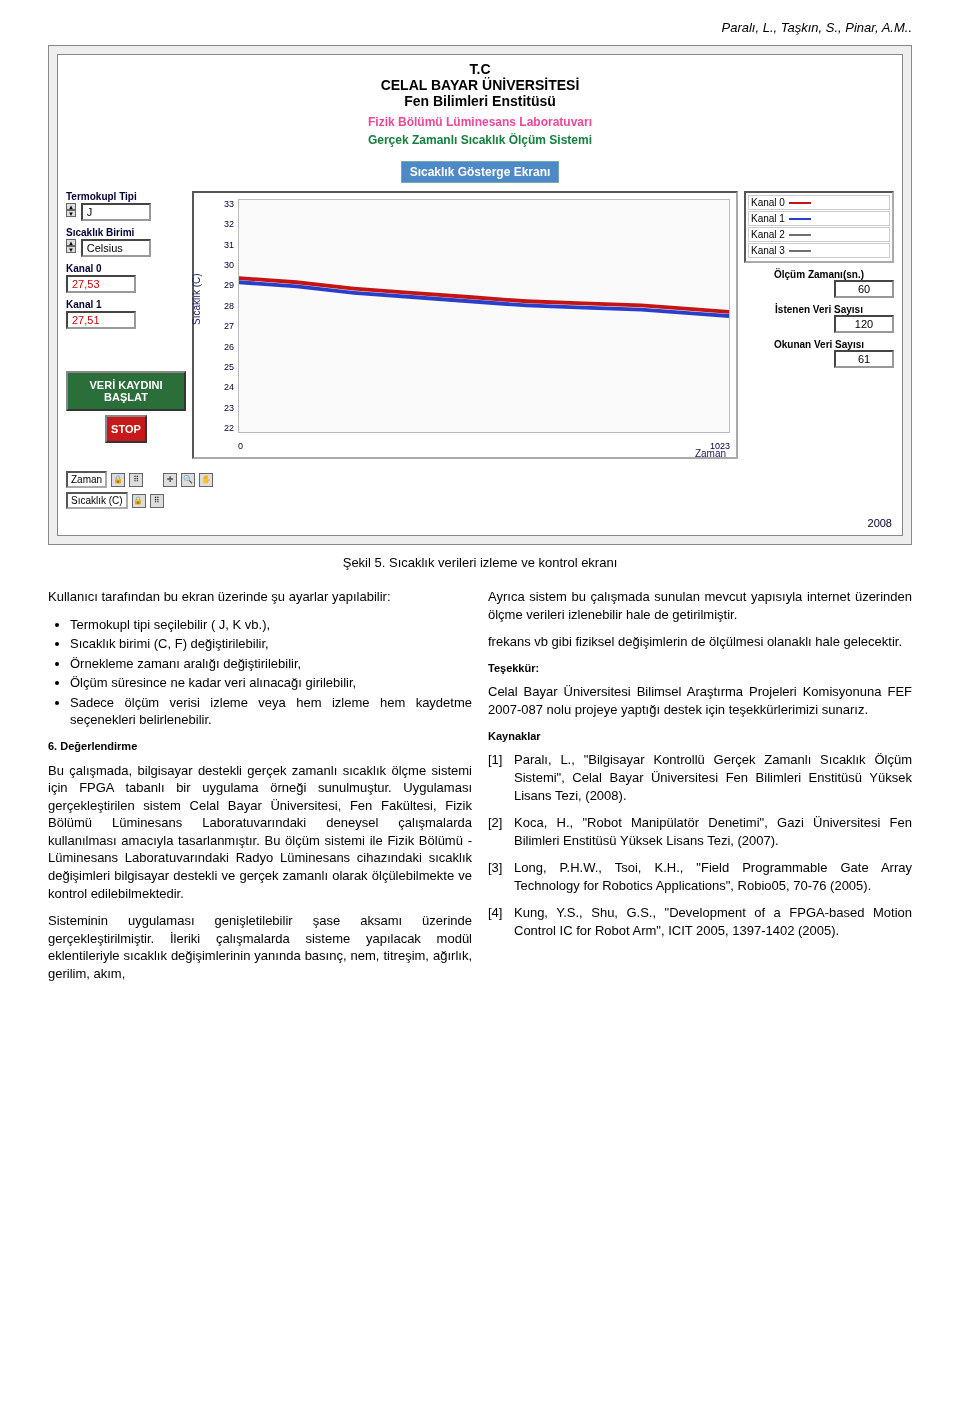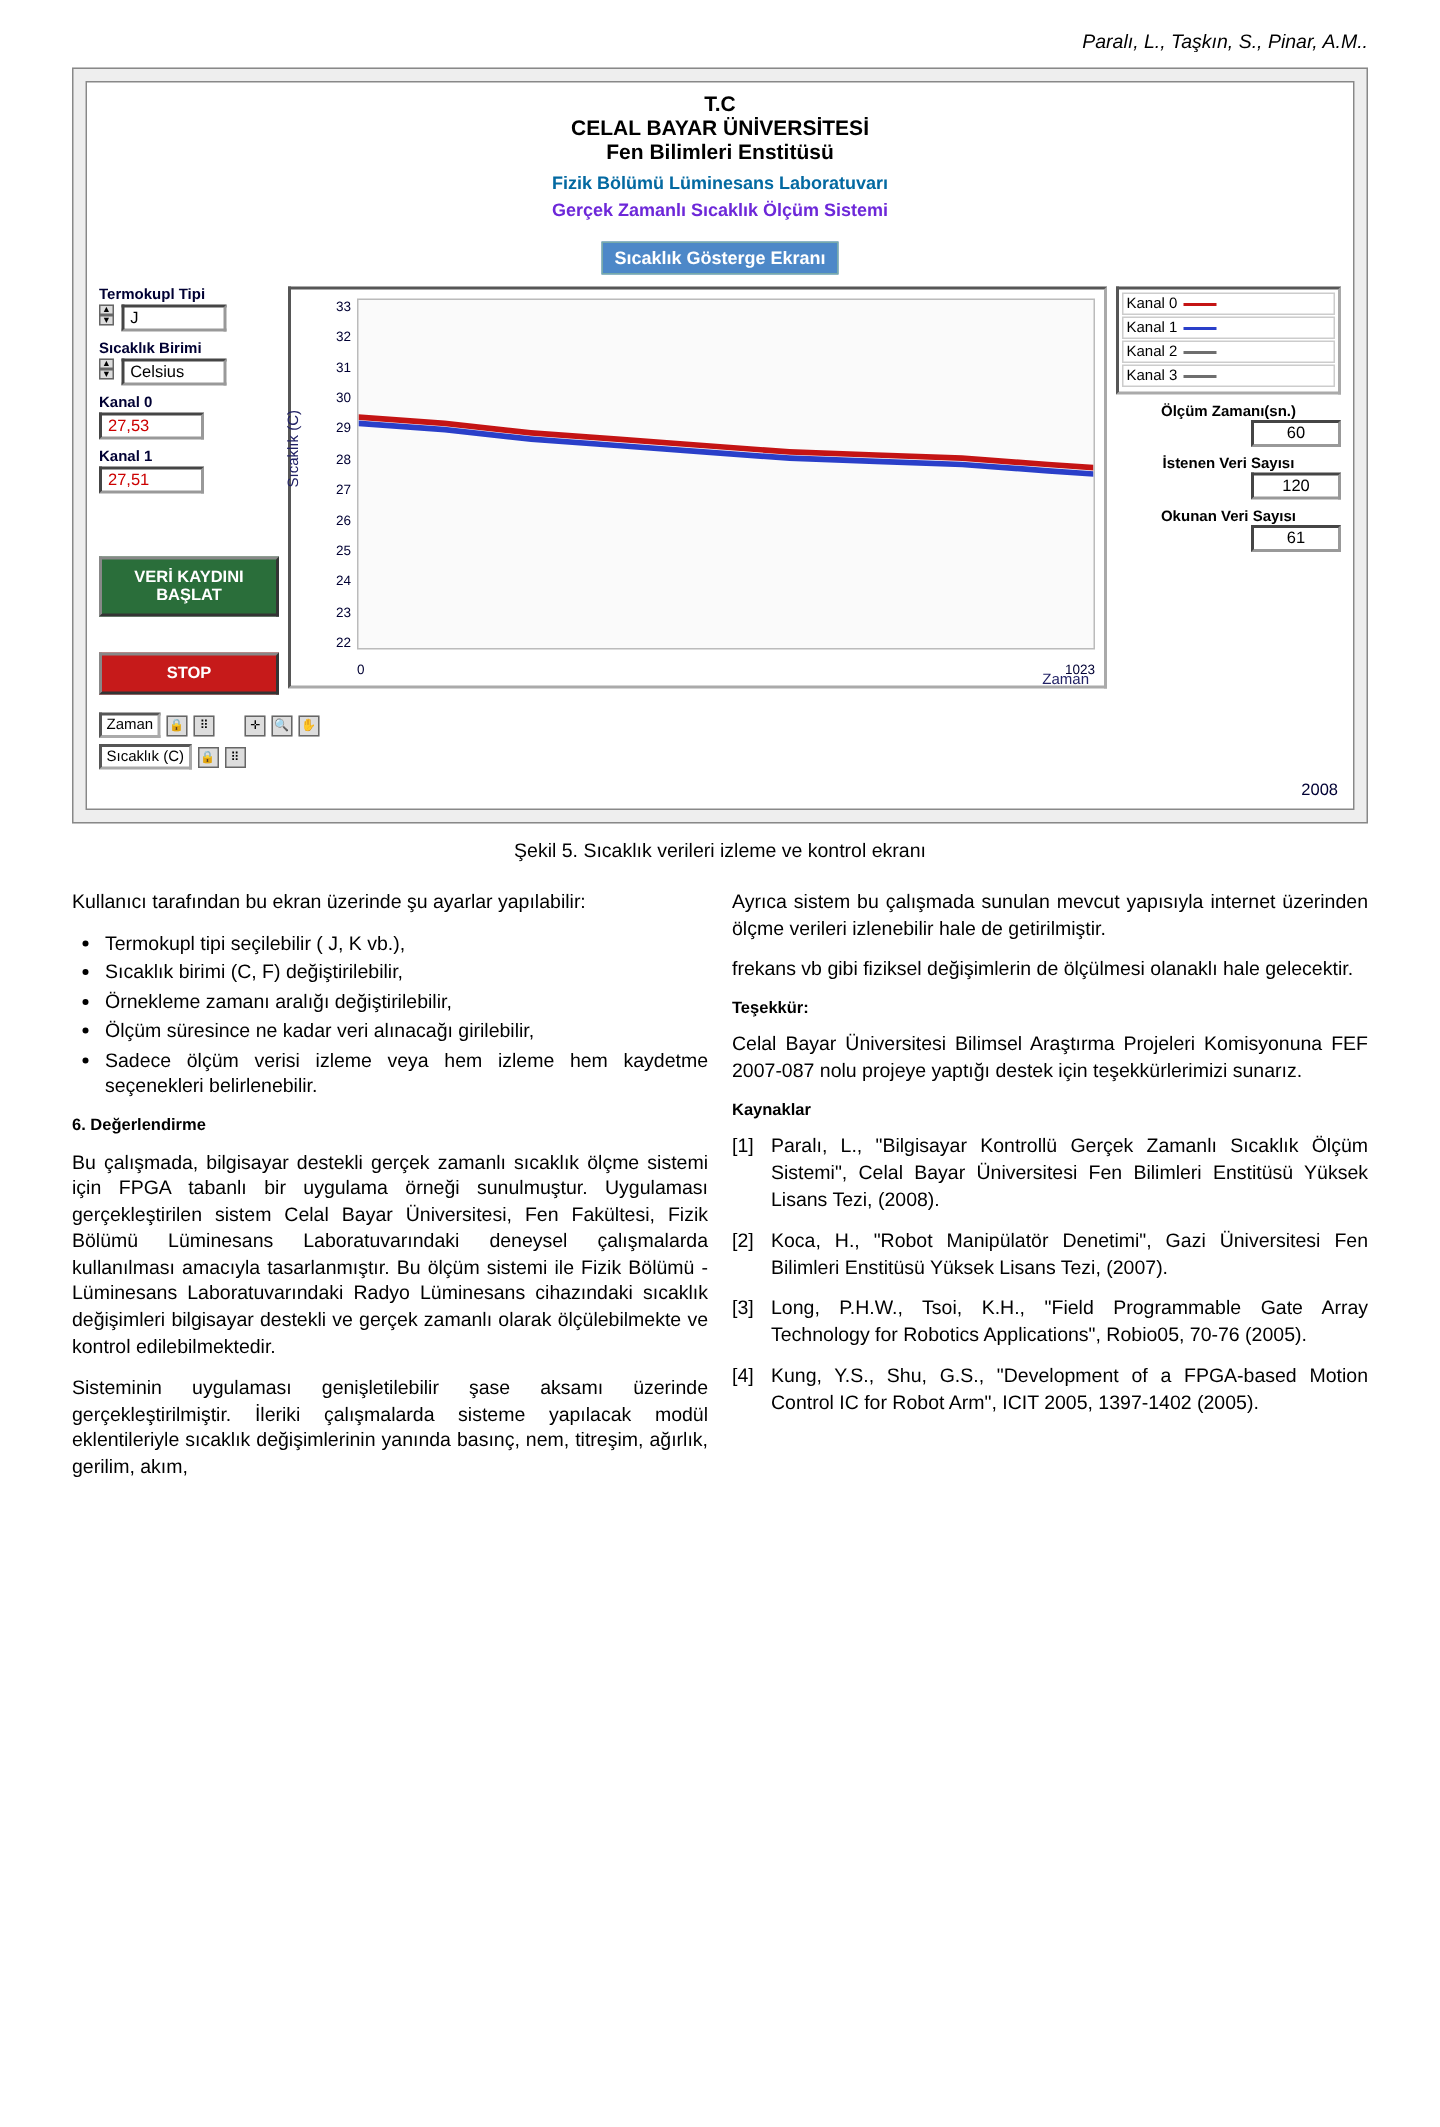--- a/index.html
+++ b/index.html
@@ -3,33 +3,33 @@
 <meta charset="utf-8">
 <style>
   * { box-sizing: border-box; margin: 0; padding: 0; }
   body { background: #fff; font-family: Arial, Helvetica, sans-serif; width: 960px; margin: 0 auto; color: #000; }
   .page { padding: 20px 48px 40px 48px; }
   .running-head { text-align: right; font-style: italic; font-size: 13px; margin-bottom: 10px; }
   .figure-wrap { border: 1px solid #888; background: #eee; padding: 8px; width: 100%; margin-bottom: 10px; }
   .app { background: #fff; border: 1px solid #888; }
   .app-header { text-align: center; padding: 6px 8px 10px 8px; }
   .app-header .l1 { font-weight: bold; font-size: 14px; color: #000; }
-  .app-header .l2 { font-weight: bold; font-size: 12px; color: #0369a1; margin-top: 6px; }
-  .app-header .l3 { font-weight: bold; font-size: 12px; color: #6d28d9; margin-top: 4px; }
+  .app-header .l2 { font-weight: bold; font-size: 12px; color: #ec4899; margin-top: 6px; }
+  .app-header .l3 { font-weight: bold; font-size: 12px; color: #15803d; margin-top: 4px; }
   .titlebar { display:flex; justify-content:center; padding: 4px 0 8px 0; }
   .titlebar-inner { background:#4d88c8; color:#fff; font-weight:bold; font-size:12px; padding:3px 8px; border:1px solid #7aa; }
   .app-body { display: grid; grid-template-columns: 120px 1fr 150px; gap: 6px; padding: 0 8px 8px 8px; }
   .panel-left { display:flex; flex-direction:column; gap:6px; font-size:10px; }
   .ctl { }
   .ctl-label { color:#003; font-weight:bold; margin-bottom:1px; display:block; font-size:10px; }
   .ctl-box { background:#fff; border:2px inset #999; padding:1px 4px; font-size:11px; display:inline-block; min-width:70px; }
   .ctl-val-red { color:#c00; }
   .updown { display:inline-block; width:12px; vertical-align:top; }
   .updown span { display:block; width:10px; height:7px; border:1px solid #666; background:#ddd; font-size:7px; line-height:5px; text-align:center; }
-  .btns { display:flex; flex-direction:column; gap:24px; margin-top:36px; }
+  .btns { display:flex; flex-direction:column; gap:4px; margin-top:36px;align-items:center; }
   .bigbtn { color:#fff; font-weight:bold; font-size:11px; text-align:center; padding:6px 4px; border:2px outset #888; }
   .bigbtn.play { background:#2a6e3a; }
   .bigbtn.stop { background:#c61a1a; }
   .graph { background:#fff; border:2px inset #aaa; position:relative; height:268px; }
   .y-axis-label { position:absolute; left:2px; top:50%; transform: translateY(-50%) rotate(-90deg); transform-origin:left center; font-size:10px; color:#226; }
   .y-ticks { position:absolute; left:22px; top:6px; bottom:24px; display:flex; flex-direction:column; justify-content:space-between; font-size:9px; color:#003; text-align:right; width:18px; }
   .plot-area { position:absolute; left:44px; right:6px; top:6px; bottom:24px; background:#fafafa; border:1px solid #bbb; }
   .plot-area svg { width:100%; height:100%; display:block; }
   .x-ticks { position:absolute; left:44px; right:6px; bottom:6px; display:flex; justify-content:space-between; font-size:9px; color:#003; }
   .x-label { position:absolute; right:10px; bottom:-2px; font-size:10px; color:#226; }

